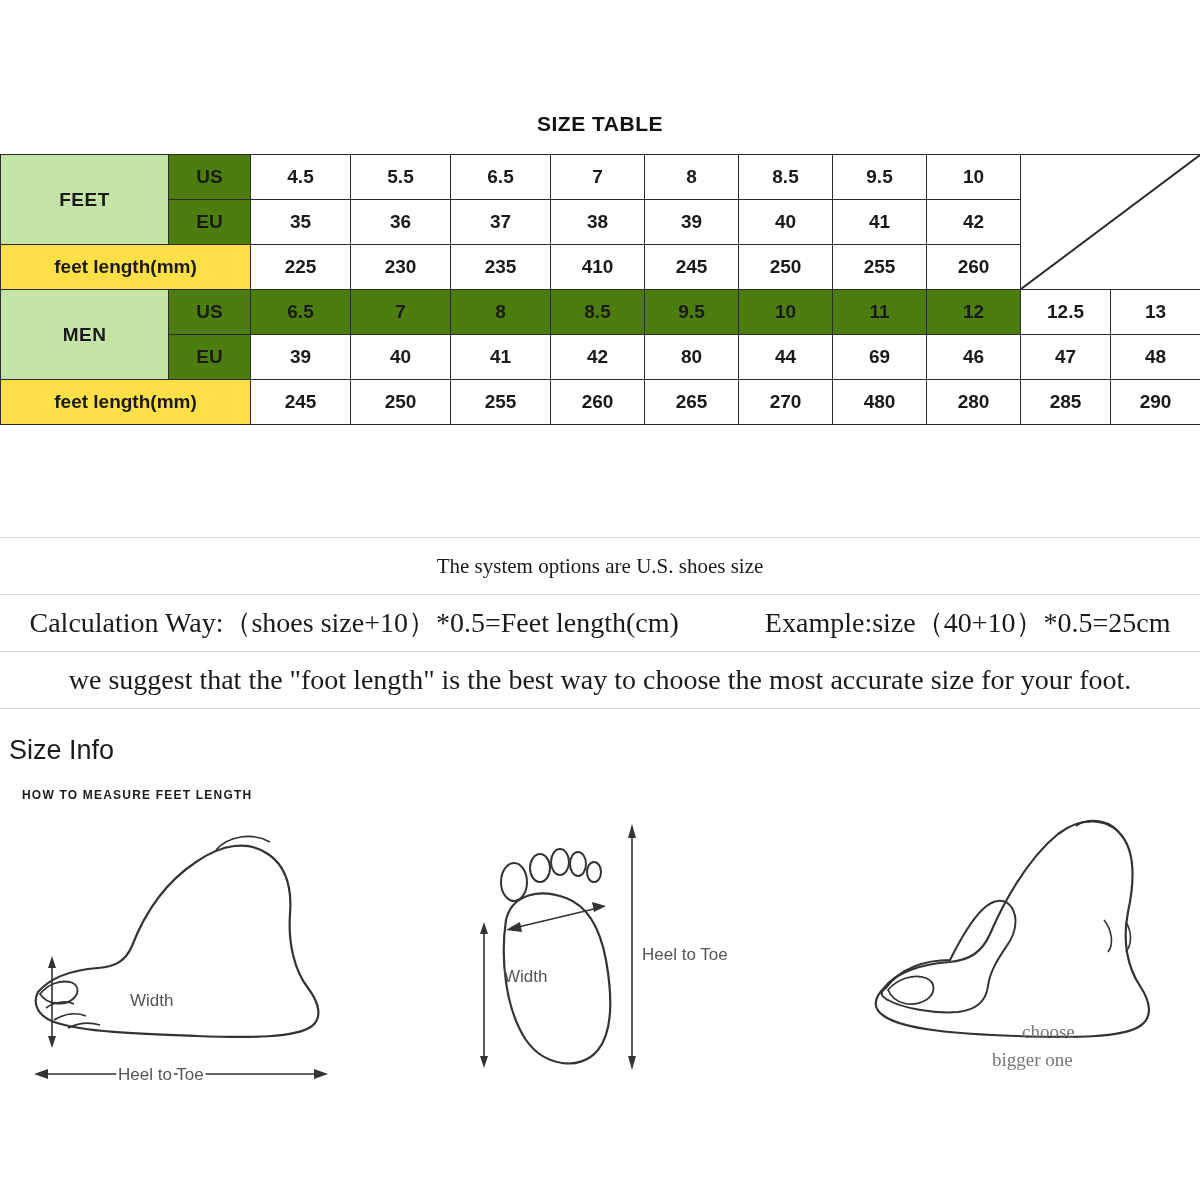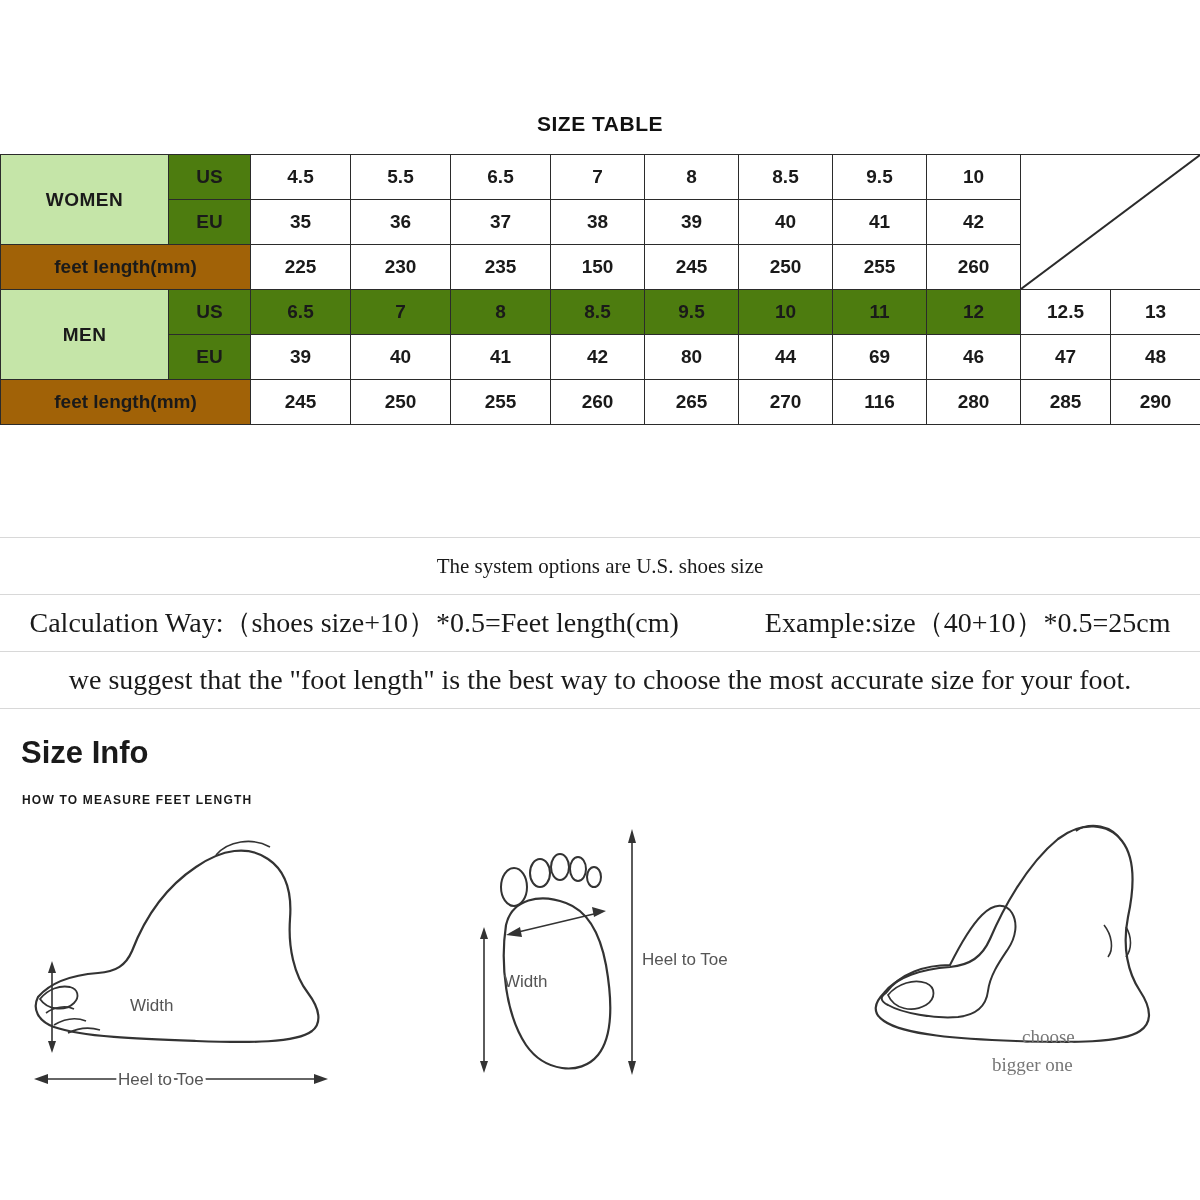--- a/index.html
+++ b/index.html
@@ -44,21 +44,21 @@
   }
   td.green {
     background: #4d7c0f;
   }
   td.rowlabel {
     background: #c5e5a8;
     font-size: 21px;
     letter-spacing: 0.5px;
   }
   td.feetlabel {
-    background: #a16207;
+    background: #fde047;
     font-size: 19px;
     font-weight: normal;
   }
   
   td.slash {
     border-top: 1px solid #2b2b2b;
     border-right: 1px solid #2b2b2b;
     border-bottom: none;
     border-left: 1px solid #2b2b2b;
     position: relative;
@@ -87,23 +87,23 @@
     height: 56px;
     line-height: 56px;
     white-space: nowrap;
   }
   .note-line:last-child { border-bottom: 1px solid #d8d8d8; }
   .note-line.first { font-size: 21px; }
   .note-calc span.gap { display: inline-block; width: 86px; }
 
   
   .size-info-head {
-    font-size: 31px;
-    margin: 26px 0 0 21px;
-    font-weight: bold;
+    font-size: 27px;
+    margin: 26px 0 0 9px;
+    font-weight: normal;
     color: #1a1a1a;
   }
   .how-to {
     font-size: 12px;
     font-weight: bold;
     letter-spacing: 1.2px;
     margin: 22px 0 0 22px;
     color: #1a1a1a;
   }
 
@@ -149,21 +149,21 @@
         <col style="width:94px">
         <col style="width:94px">
       <col style="width:94px">
         <col style="width:94px">
       <col style="width:90px">
         <col style="width:90px">
     </colgroup>
 
     <tbody>
         <tr>
-      <td class="rowlabel" rowspan="2">WOMEN</td>
+      <td class="rowlabel" rowspan="2">FEET</td>
       <td class="green">US</td>
       <td>4.5</td>
       <td>5.5</td>
       <td>6.5</td>
       <td>7</td>
       <td>8</td>
       <td>8.5</td>
       <td>9.5</td>
       <td>10</td>
       <td class="slash" colspan="2" rowspan="3">
@@ -183,21 +183,21 @@
       <td>40</td>
       <td>41</td>
       <td>42</td>
     </tr>
 
     <tr>
       <td class="feetlabel" colspan="2">feet length(mm)</td>
       <td>225</td>
       <td>230</td>
       <td>235</td>
-      <td>150</td>
+      <td>410</td>
       <td>245</td>
       <td>250</td>
       <td>255</td>
       <td>260</td>
     </tr>
 
     <tr>
       <td class="rowlabel" rowspan="2">MEN</td>
       <td class="green">US</td>
       <td class="green">6.5</td>
@@ -227,21 +227,21 @@
     </tr>
 
     <tr>
       <td class="feetlabel" colspan="2">feet length(mm)</td>
       <td>245</td>
       <td>250</td>
       <td>255</td>
       <td>260</td>
       <td>265</td>
       <td>270</td>
-      <td>116</td>
+      <td>480</td>
       <td>280</td>
       <td>285</td>
       <td>290</td>
     </tr>
   </tbody>
     </table>
 </div>
 
 <div class="notes">
   <div class="note-line first">The system options are U.S. shoes size</div>

